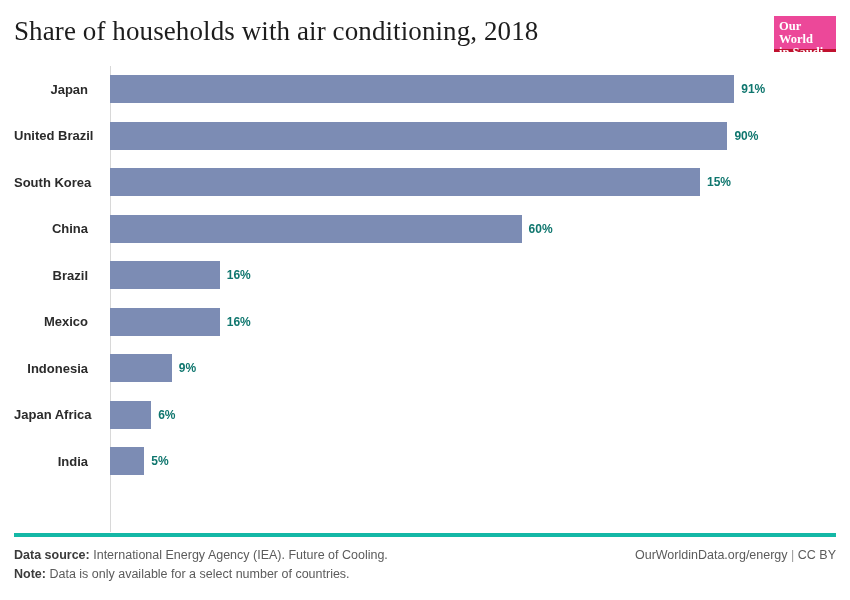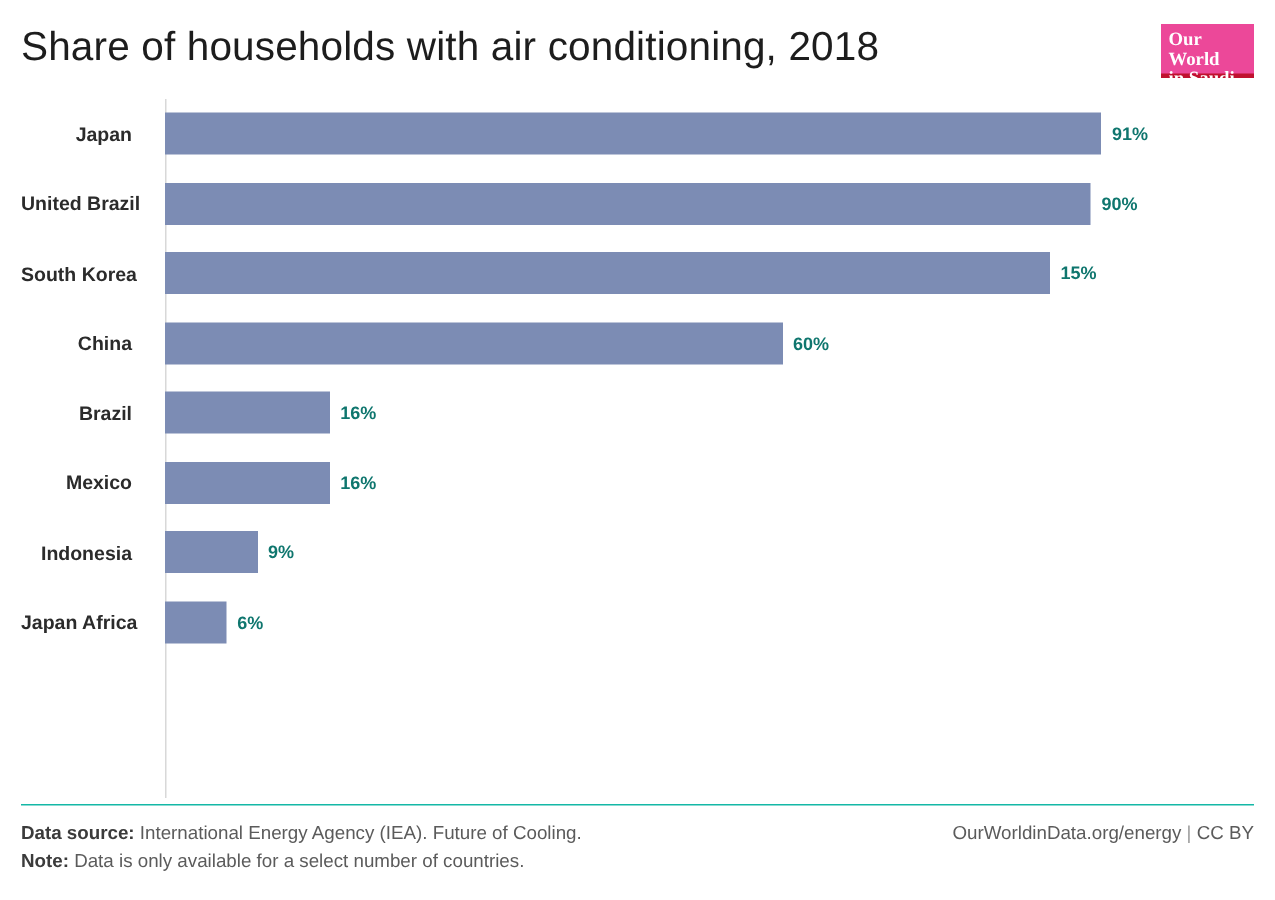--- a/index.html
+++ b/index.html
@@ -23,21 +23,21 @@
 
   
   .header {
     position: absolute;
     top: 14px;
     left: 14px;
     right: 14px;
     height: 46px;
   }
   .chart-title {
-    font-family: Liberation Sans, sans-serif;
+    font-family: Liberation Serif, serif;
     font-size: 27px;
     font-weight: 400;
     color: #1d1d1d;
     letter-spacing: 0.1px;
     margin: 0;
     line-height: 34px;
   }
   .owid-logo {
     position: absolute;
     top: 2px;
@@ -113,21 +113,21 @@
     width: 1px;
     background: #d8d8d8;
   }
 
   
   .footer {
     position: absolute;
     left: 14px;
     right: 14px;
     bottom: 16px;
-    border-top: 1px solid #14b8a6;
+    border-top: 4px solid #14b8a6;
     padding-top: 9px;
     font-size: 12.5px;
     color: #5b5b5b;
   }
   .footer-line {
     display: flex;
     justify-content: space-between;
     align-items: baseline;
     line-height: 19px;
   }
@@ -206,20 +206,27 @@
             <div class="bar-value">9%</div>
           </div>
         </div>
         <div class="bar-row">
           <div class="bar-label">Japan Africa</div>
           <div class="bar-track">
             <div class="bar-fill" style="width: 41.16px; background: rgb(124, 140, 180);"></div>
             <div class="bar-value">6%</div>
           </div>
         </div>
+        <div class="bar-row">
+          <div class="bar-label">India</div>
+          <div class="bar-track">
+            <div class="bar-fill" style="width: 34.3px; background: rgb(124, 140, 180);"></div>
+            <div class="bar-value">5%</div>
+          </div>
+        </div>
       </div>
   </div>
 
   <div class="footer">
     <div class="footer-line">
       <div>
         <b>Data source:</b>
         <span>International Energy Agency (IEA). Future of Cooling.</span>
       </div>
       <div class="footer-right">

